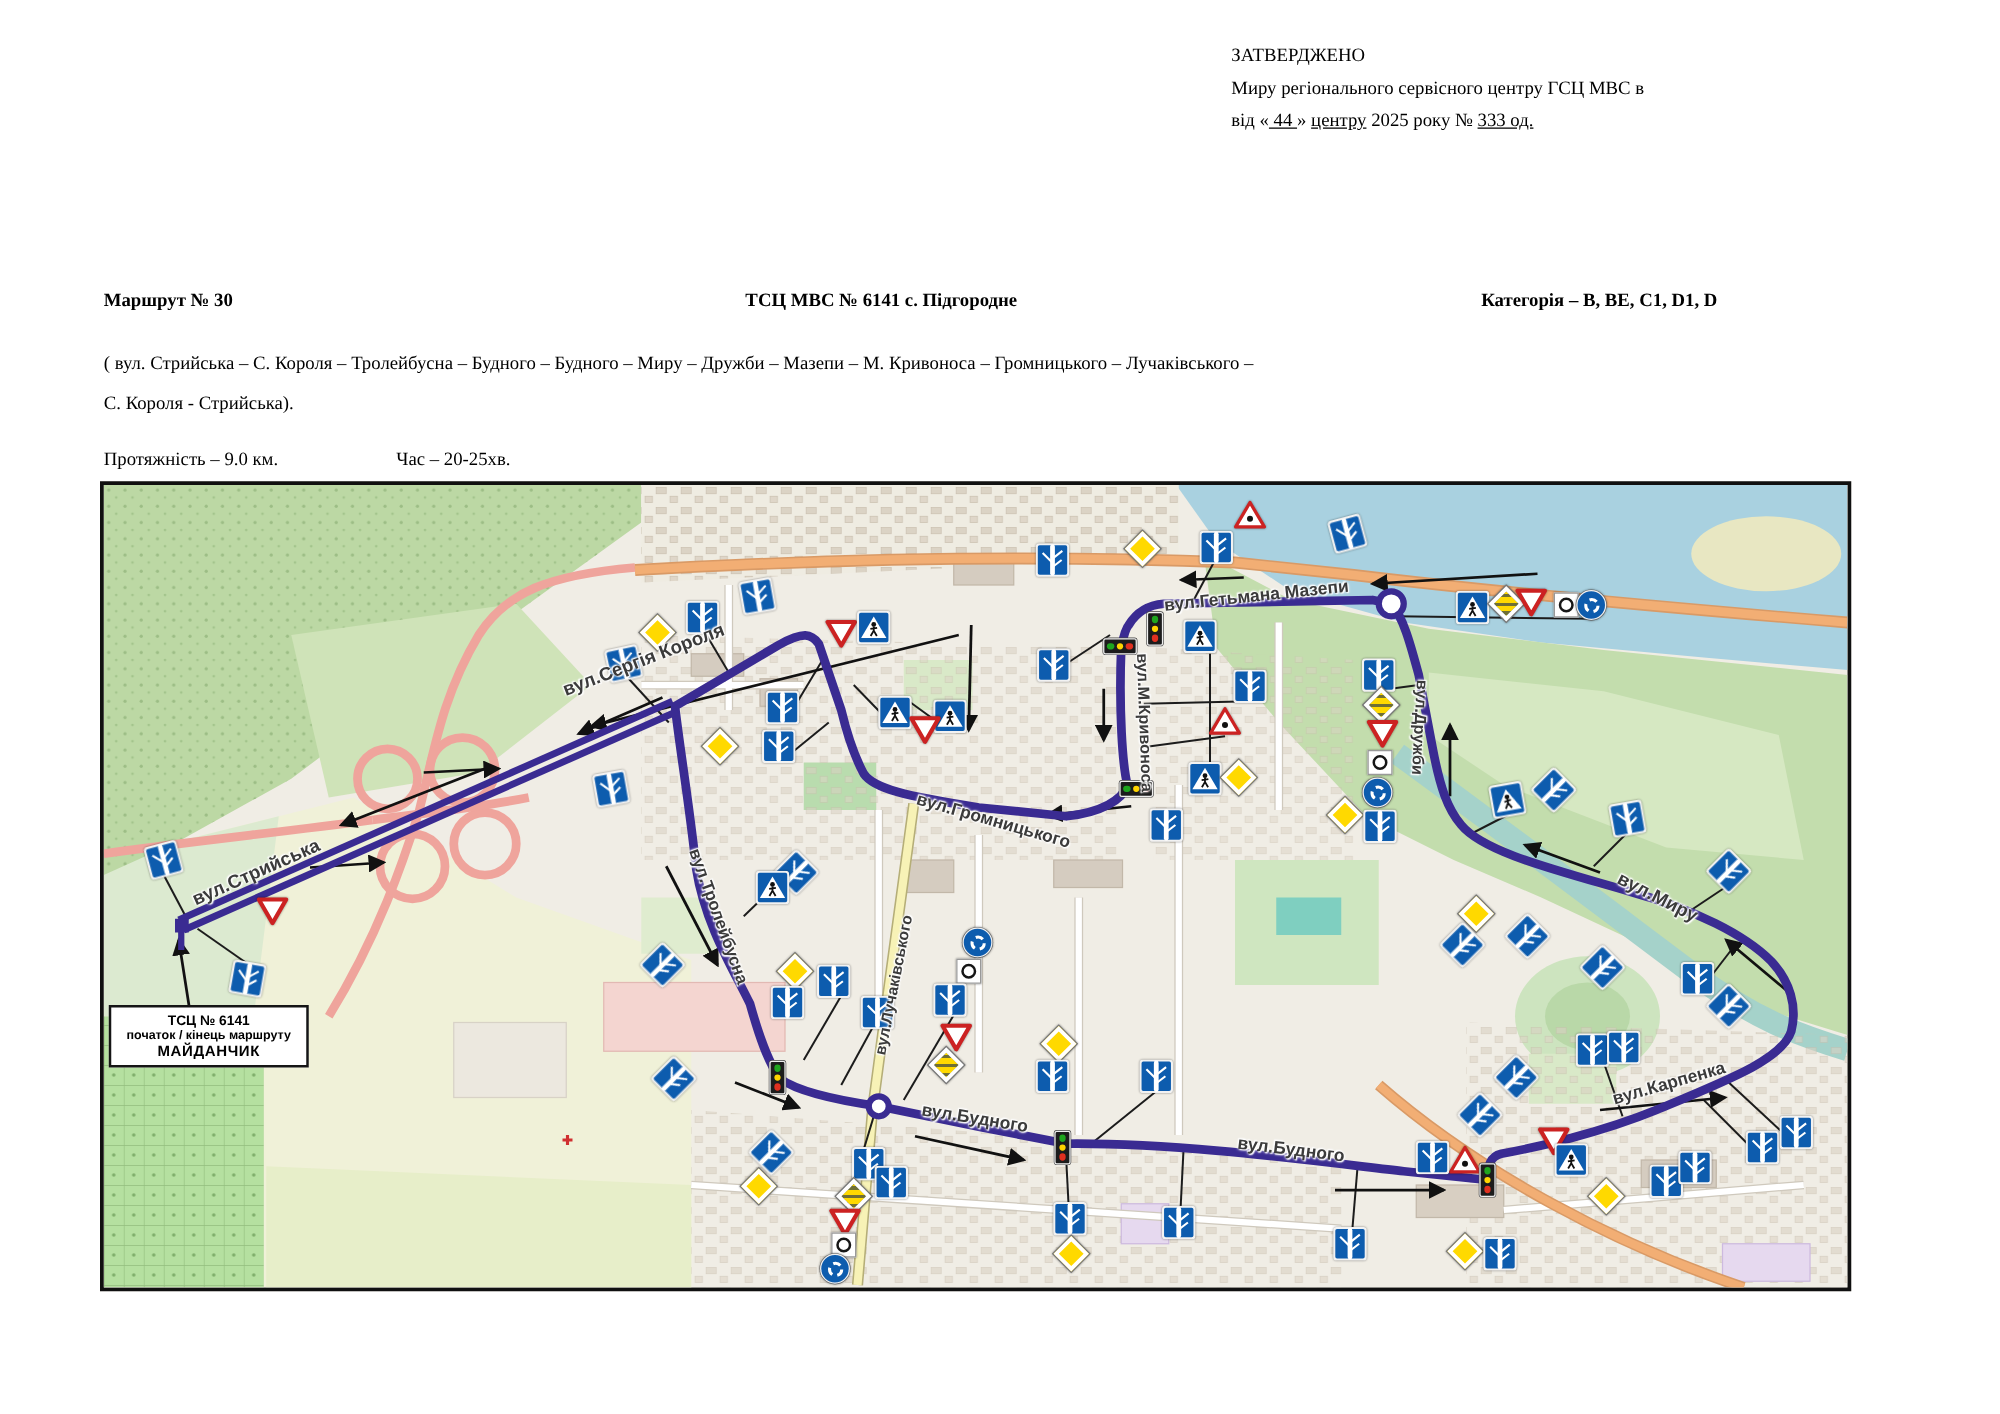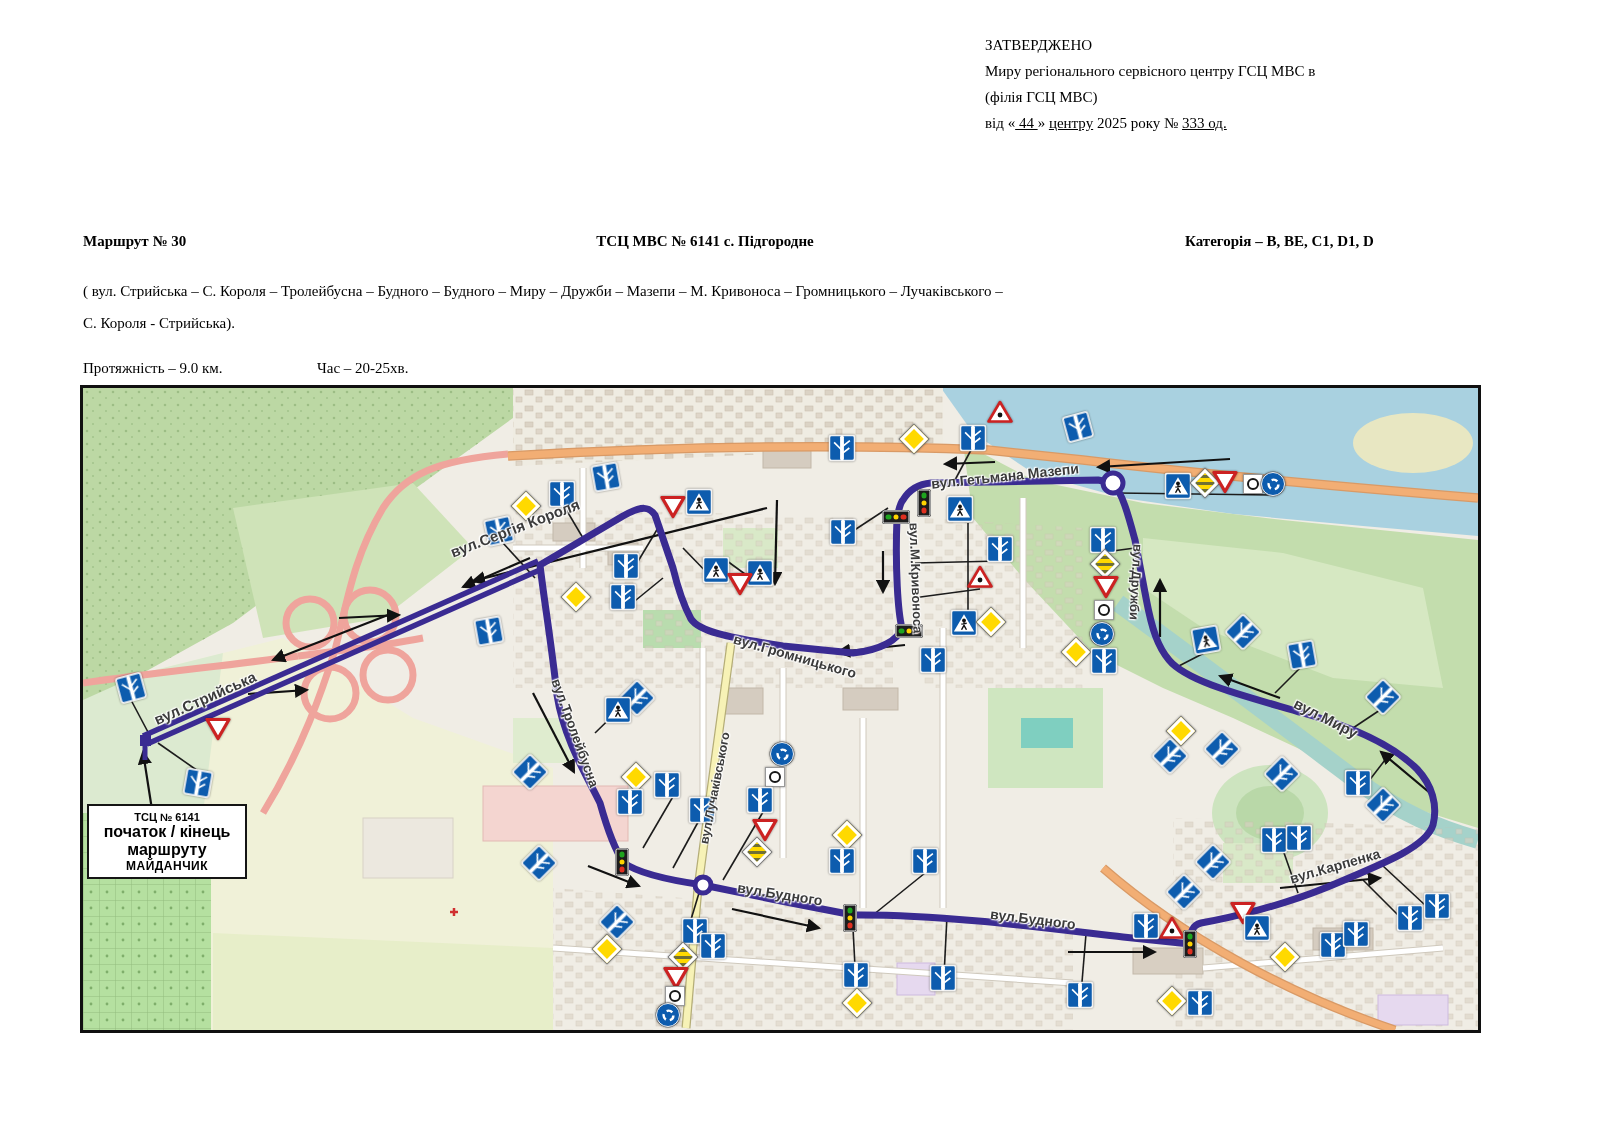--- a/index.html
+++ b/index.html
@@ -28,32 +28,31 @@
   .tl{position:absolute;background:#1c1c1c;border:1px solid #efefef;border-radius:2px;display:flex;
       align-items:center;justify-content:space-evenly;box-shadow:0 0 0 .5px #444;}
   .tl.v{width:11px;height:25px;flex-direction:column;}
   .tl.h{width:25px;height:11px;flex-direction:row;}
   .tl i{width:5.5px;height:5.5px;border-radius:50%;display:block;}
   .tl .g{background:#1fa51f;} .tl .y{background:#ffd400;} .tl .r{background:#e03020;}
   
   #start-box{position:absolute;background:#fff;border:2px solid #151515;text-align:center;
              font-family:"Liberation Sans",sans-serif;color:#000;padding:5px 4px 4px 4px;}
   #start-box .l1{font-size:11px;font-weight:bold;}
-  #start-box .l2{font-size:16px;font-weight:bold;}
+  #start-box .l2{font-size:10px;font-weight:bold;}
   #start-box .l3{font-size:12px;font-weight:bold;letter-spacing:.5px;}
 </style>
 </head>
 <body>
 
 <div id="page">
 
   <div class="abs doc" style="left:985px;top:32px;">
     <div>ЗАТВЕРДЖЕНО</div>
     <div>Миру  регіонального сервісного центру ГСЦ МВС в</div>
-    <div>(філія ГСЦ МВС)</div>
     <div>
       <span>від «</span><span class="u"> 44 </span><span>» </span><span class="u">центру</span><span> 2025 року   № </span><span class="u"> 333 од.</span>
     </div>
   </div>
 
   <div class="abs doc b" style="left:83px;top:228px;">Маршрут № 30</div>
   <div class="abs doc b" style="left:420px;top:228px;width:570px;text-align:center;">ТСЦ МВС № 6141 с. Підгородне</div>
   <div class="abs doc b" style="left:1185px;top:228px;">Категорія – B, BE, C1, D1, D</div>
 
   <div class="abs doc" style="left:83px;top:278px;">( вул. Стрийська – С. Короля – Тролейбусна – Будного – Будного – Миру – Дружби – Мазепи – М. Кривоноса – Громницького – Лучаківського –</div>

